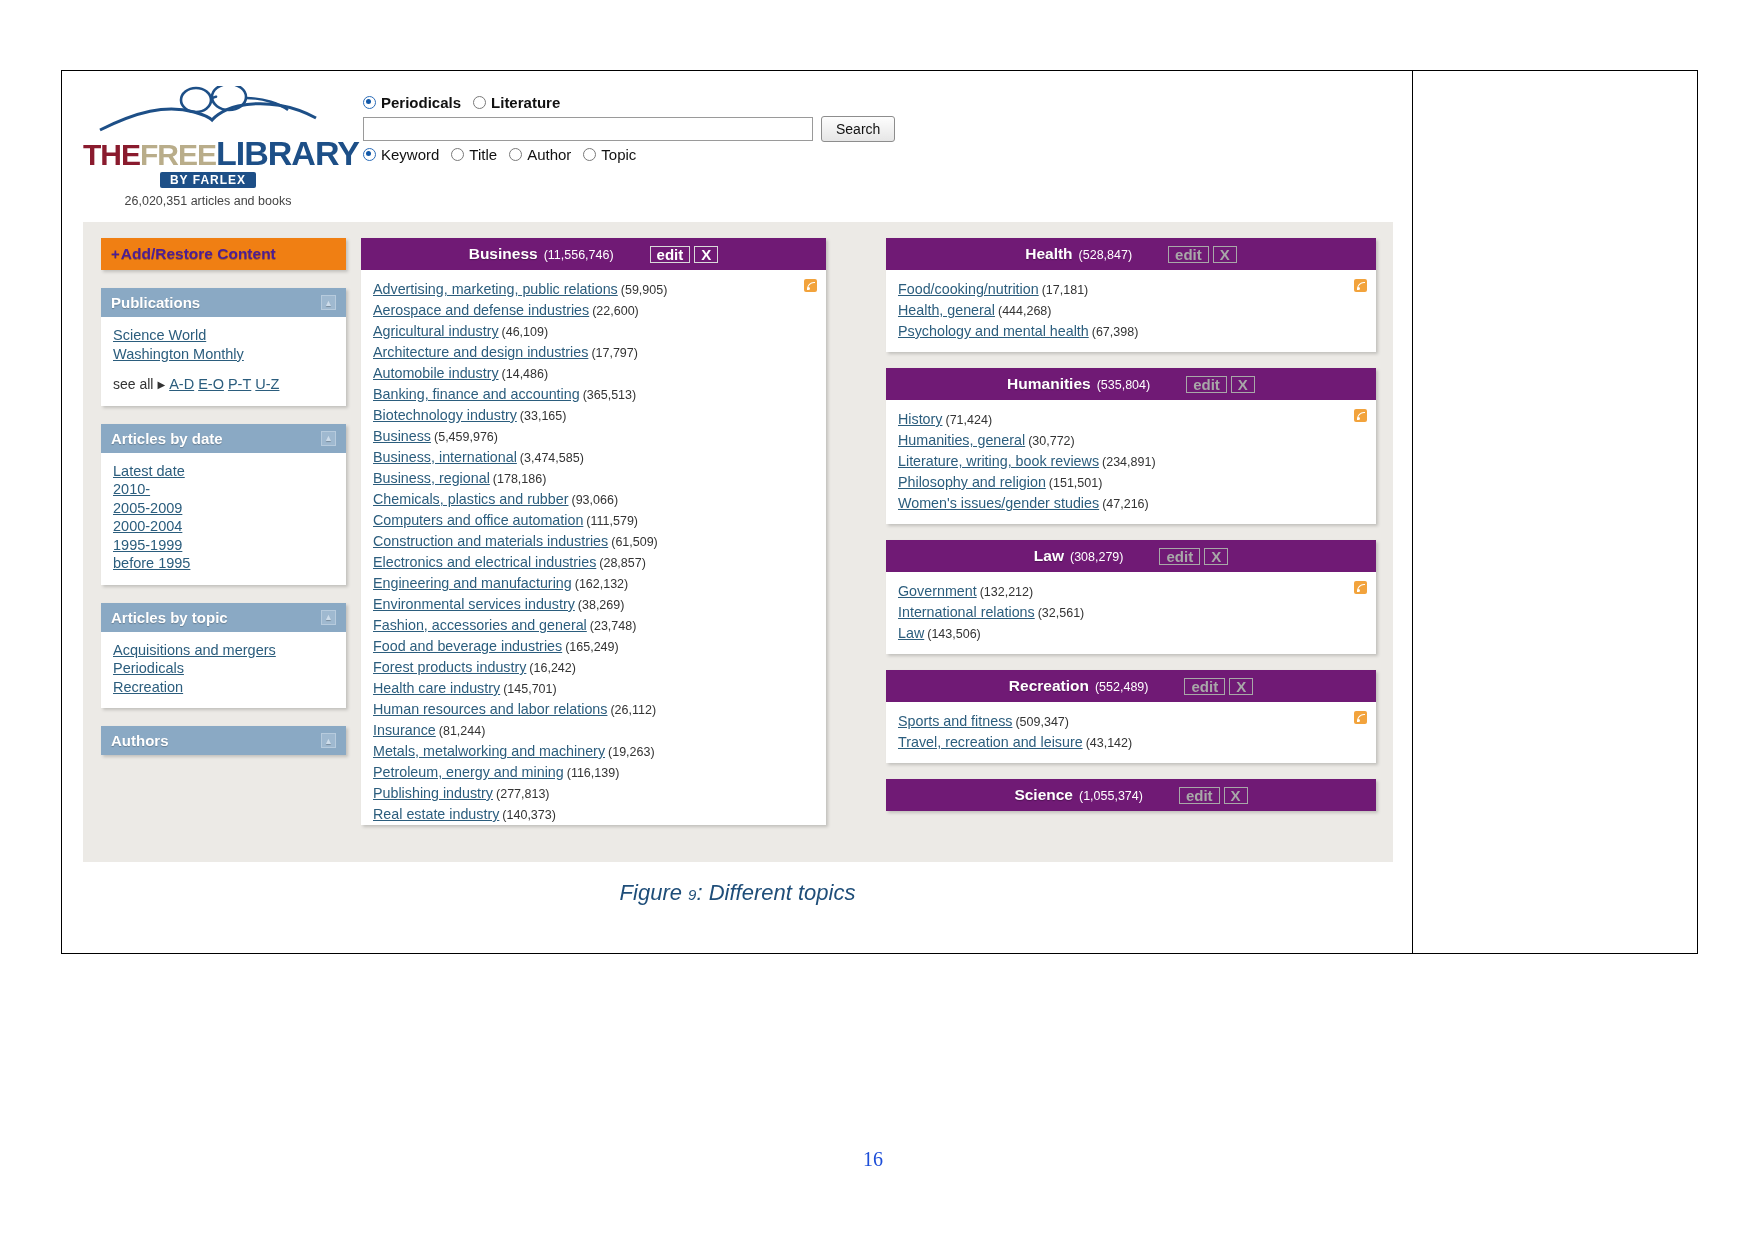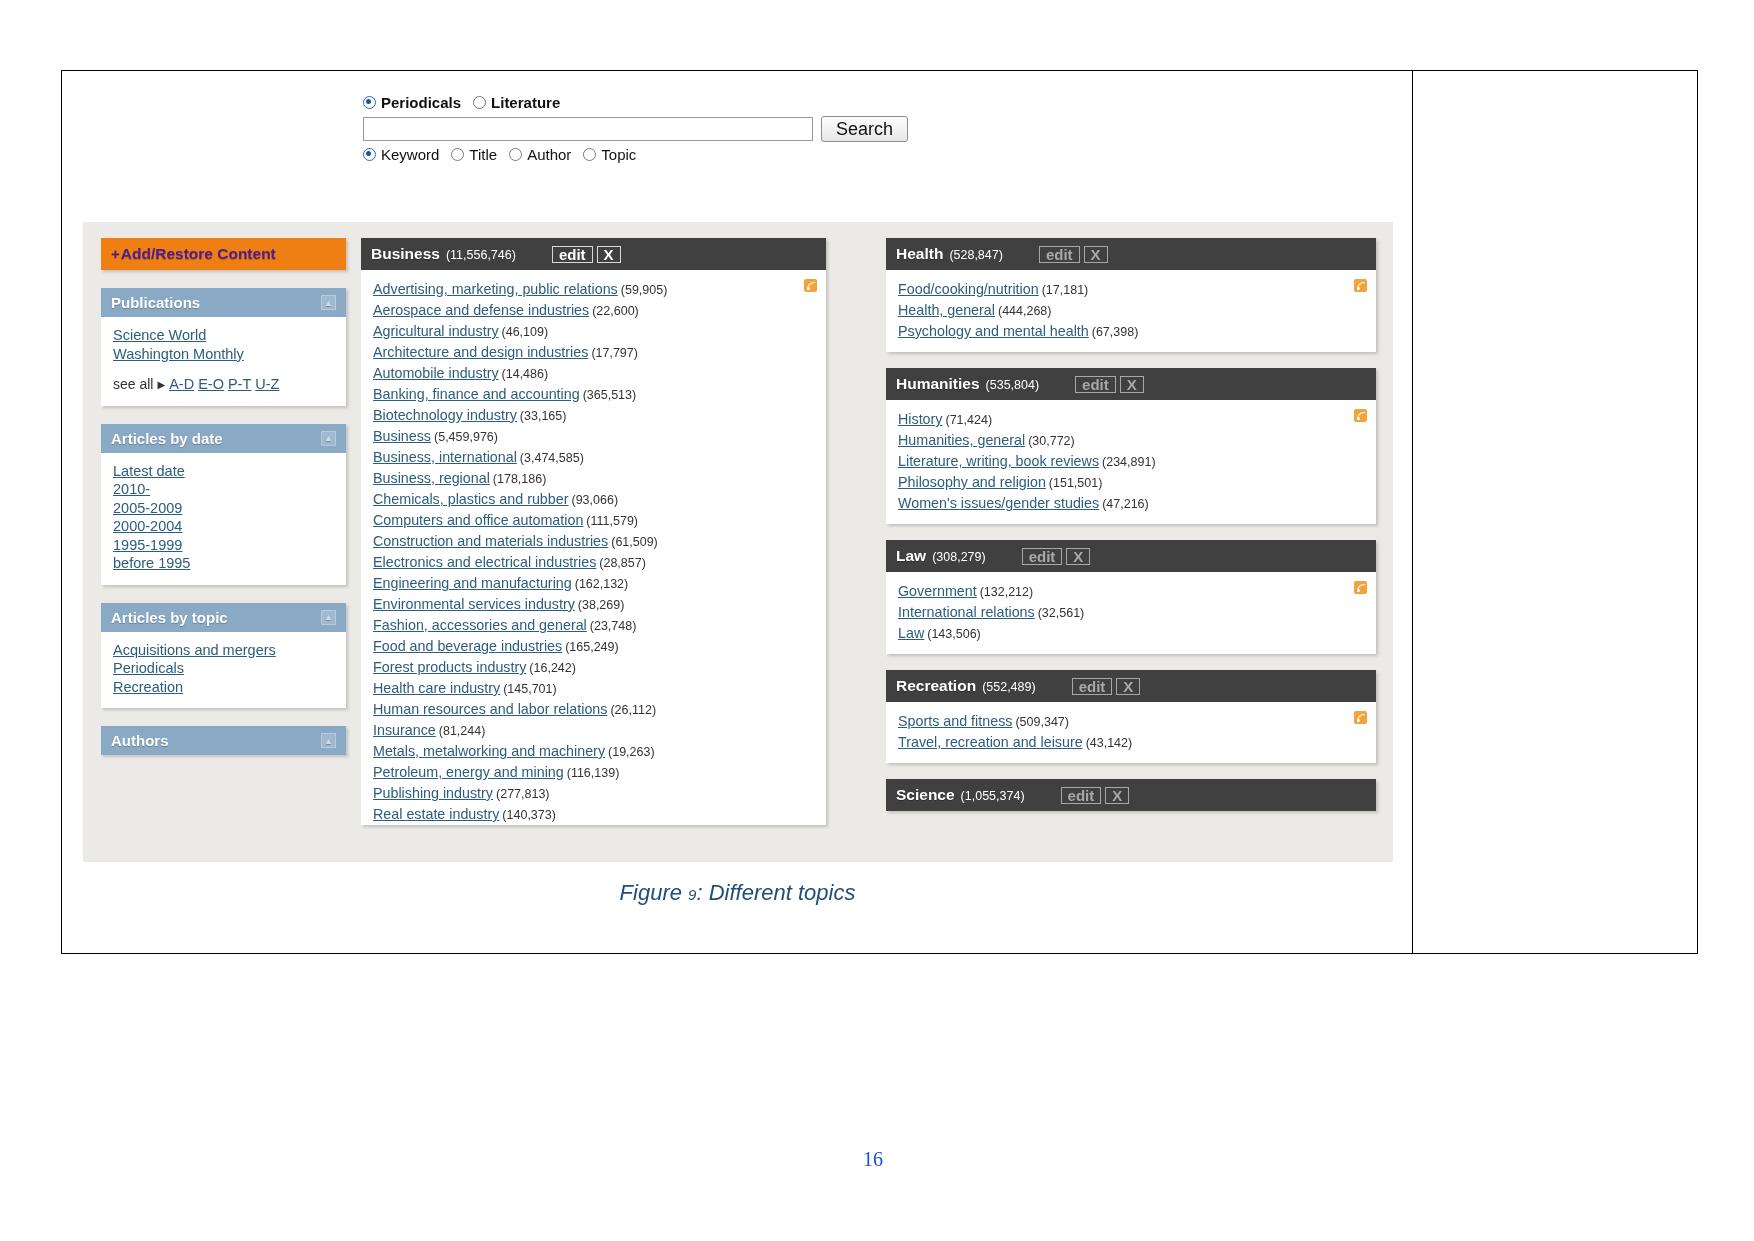--- a/index.html
+++ b/index.html
@@ -55,21 +55,21 @@
     content:"";position:absolute;left:2px;top:2px;width:5px;height:5px;border-radius:50%;
     background:#1158a8;
   }
   #search-row{display:flex;align-items:center;gap:8px;margin:5px 0 4px 0;}
   #search-input{
     width:450px;height:24px;border:1px solid #9a9a9a;background:#fff;box-sizing:border-box;
     font-size:13px;padding:2px 4px;font-family:"Liberation Sans",sans-serif;
   }
   #search-button{
     height:26px;padding:0 14px;border:1px solid #8d8d8d;border-radius:3px;
-    background:linear-gradient(#fdfdfd,#e6e6e6);font-size:18px;color:#111;cursor:pointer;
+    background:linear-gradient(#fdfdfd,#e6e6e6);font-size:14px;color:#111;cursor:pointer;
     font-family:"Liberation Sans",sans-serif;
   }
 
   
   #board{
     position:absolute;left:20px;top:150px;width:1310px;height:640px;
     background:#eceae6;
     overflow:hidden;
   }
   #col-left{position:absolute;left:18px;top:16px;width:245px;}
@@ -98,22 +98,22 @@
     display:block;color:#2b5d7d;font-size:14.5px;line-height:18.5px;
     text-decoration:underline;white-space:nowrap;
   }
   #see-all-row{margin-top:12px;font-size:14px;color:#333;display:flex;align-items:center;gap:4px;white-space:nowrap;}
   #see-all-row .arrow{font-size:10px;color:#333;}
   #see-all-row a{display:inline;color:#2b5d7d;text-decoration:underline;font-size:14.5px;}
 
   
   .card{background:#fff;box-shadow:2px 2px 3px rgba(0,0,0,.18);margin-bottom:16px;}
   .card-head{
-    background:#404040;color:#fff;padding:7px 10px;display:flex;align-items:center;
-    justify-content:flex-start;
+    background:#701a75;color:#fff;padding:7px 10px;display:flex;align-items:center;
+    justify-content:center;
     gap:36px;
   }
   .card-head .ttl{font-size:15.5px;font-weight:bold;text-shadow:0 1px 1px rgba(0,0,0,.3);}
   .card-head .cnt{font-size:12.5px;font-weight:normal;margin-left:6px;}
   .head-btns{display:flex;gap:4px;}
   .hbtn{
     border:1px solid #d9d9d9;color:#fff;font-size:15px;font-weight:bold;
     padding:1px 6px;line-height:13px;background:transparent;
   }
   .hbtn.dim{color:#a8a8a8;border-color:#a8a8a8;}
@@ -150,20 +150,36 @@
 </head>
 <body>
 
 <div id="figure-frame"></div>
 <div id="frame-divider"></div>
 
 <div id="screenshot">
 
   <div id="site-header">
 
+    <div id="logo-block">
+      <div id="logo-arch">
+        <svg width="240" height="52" viewBox="0 0 240 52" xmlns="http://www.w3.org/2000/svg">
+          <path d="M12 44 C48 26 78 18 106 26 C120 30 124 34 124 34 C124 34 132 24 150 20 C178 14 206 20 228 32" fill="none" stroke="#1d4f87" stroke-width="3"></path>
+          <ellipse cx="108" cy="14" rx="15" ry="12" fill="none" stroke="#1d4f87" stroke-width="2.6"></ellipse>
+          <ellipse cx="141" cy="11" rx="17" ry="13" fill="none" stroke="#1d4f87" stroke-width="2.6"></ellipse>
+          <path d="M123 13 C128 10 131 10 124 12" fill="none" stroke="#1d4f87" stroke-width="2.4"></path>
+          <path d="M158 12 C176 12 192 18 200 24" fill="none" stroke="#1d4f87" stroke-width="2.4"></path>
+        </svg>
+      </div>
+      <div id="logo-line1">
+        <span id="lw-the" class="logo-word">THE</span><span id="lw-free" class="logo-word">FREE</span><span id="lw-library" class="logo-word">LIBRARY</span>
+      </div>
+      <div id="logo-farlex">BY FARLEX</div>
+      <div id="logo-count">26,020,351 articles and books</div>
+    </div>
 
     <div id="search-area">
       <div class="radio-row">
         <label class="radio-item">
           <span class="radio checked"></span>
           <span>Periodicals</span>
         </label>
         <label class="radio-item">
           <span class="radio"></span>
           <span>Literature</span>

